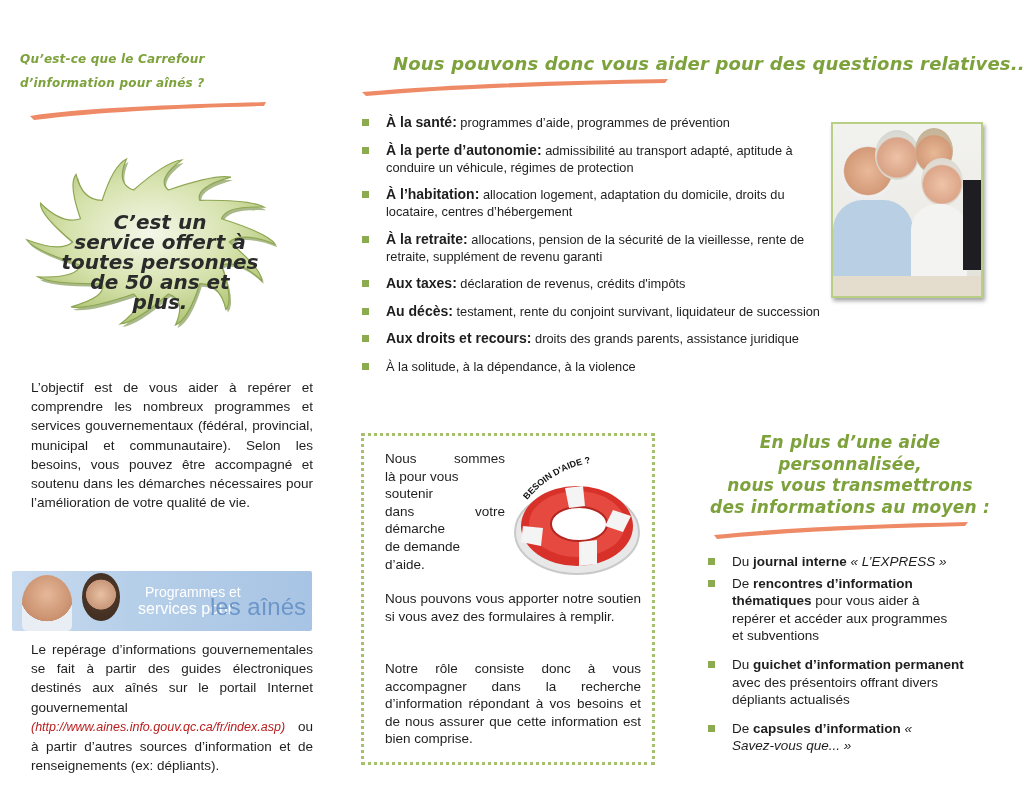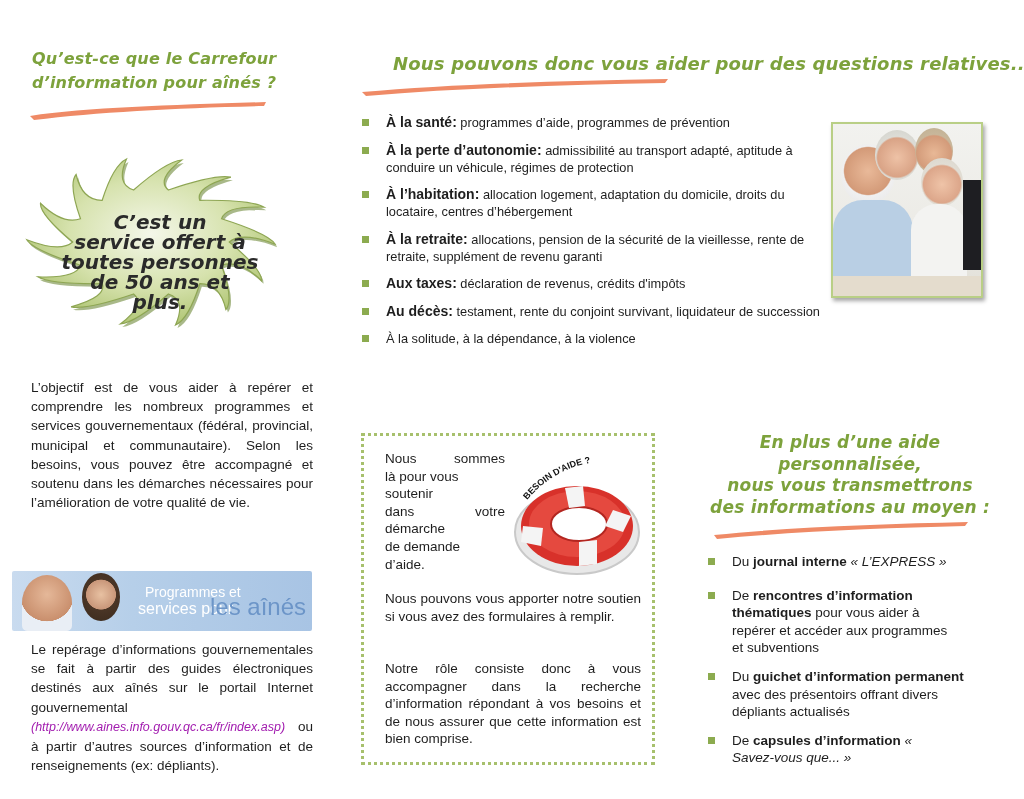--- a/index.html
+++ b/index.html
@@ -5,37 +5,37 @@
   html, body { margin:0; padding:0; }
   body { width:1024px; height:799px; background:#ffffff; position:relative; overflow:hidden;
          font-family:"Liberation Sans", sans-serif; color:#1e1e1e; }
   .abs { position:absolute; }
   .title-script { font-family:"DejaVu Sans", sans-serif; font-style:italic; font-weight:bold;
                   color:#7da23c; letter-spacing:0.2px; }
   .stroke { position:absolute; height:0; }
   .stroke svg { display:block; }
 
   
-  #left-title { left:32px; top:47px; width:300px; font-size:16px; line-height:24px; }
+  #left-title { left:20px; top:47px; width:300px; font-size:12px; line-height:24px; }
   #left-stroke { left:28px; top:98px; }
   #sun { left:20px; top:150px; width:262px; height:180px; }
   #sun-text { left:60px; top:200px; width:200px; text-align:center; font-family:"DejaVu Sans", sans-serif;
               font-style:italic; font-weight:bold; font-size:20px; line-height:20px; color:#2a2a2a;margin-top:12px; }
   #left-p1 { left:31px; top:378px; width:282px; font-size:13.5px; line-height:19.2px; text-align:justify; }
   #banner { left:12px; top:549px; width:300px; height:60px; border-radius:2px; overflow:hidden;
             background:linear-gradient(90deg,#c9dbef 0%, #b6cfe9 40%, #a8c4e4 100%);margin-top:22px; }
   #banner .b1 { position:absolute; left:133px; top:13px; font-size:14px; color:#ffffff; }
   #banner .b2 { position:absolute; left:126px; top:29px; font-size:16px; color:#ffffff; }
   #banner .b3 { position:absolute; left:198px; top:22px; font-size:24px; color:#6c95c8; font-weight:normal; }
   #banner .person { position:absolute; left:10px; top:4px; width:50px; height:56px; border-radius:50% 50% 10% 10%;
                     background:radial-gradient(circle at 50% 35%, #e5b899 0%, #c98f6d 60%, #e9eef5 61%); }
   #banner .child { position:absolute; left:70px; top:2px; width:38px; height:48px; border-radius:50%;
                    background:radial-gradient(circle at 50% 45%, #e8c1a2 0%, #c9977a 45%, #4a3526 47%, #3a2a1d 100%); }
   #left-p2 { left:31px; top:640px; width:282px; font-size:13.5px; line-height:19.2px; text-align:justify; }
-  .link { color:#a21caf; font-style:italic; font-family:"Liberation Sans Narrow","Liberation Sans", sans-serif; font-size:12.5px; }
+  .link { color:#b91c1c; font-style:italic; font-family:"Liberation Sans Narrow","Liberation Sans", sans-serif; font-size:12.5px; }
 
   
   #mid-title { left:393px; top:52px; font-size:18px; line-height:24px; white-space:nowrap; }
   #mid-stroke { left:360px; top:78px; }
 
   
   #topics { left:360px; top:114px; width:520px; margin:0; padding:0; list-style:none; }
   #topics li { position:relative; padding-left:26px; font-size:12.8px; line-height:17px; margin-bottom:10.5px; }
   #topics li .bullet { position:absolute; left:2px; top:5px; width:7px; height:7px; background:#8cab4f; }
   #topics li .k { font-weight:bold; font-size:14px; }
@@ -119,20 +119,21 @@
   </svg>
 </div>
 
 <ul id="topics" class="abs">
     <li style="width: 440px;"><span class="bullet"></span><span class="k">À la santé:</span><span> programmes d’aide, programmes de prévention</span></li>
     <li style="width: 440px;"><span class="bullet"></span><span class="k">À la perte d’autonomie:</span><span> admissibilité au transport adapté, aptitude à conduire un véhicule, régimes de protection</span></li>
     <li style="width: 440px;"><span class="bullet"></span><span class="k">À l’habitation:</span><span> allocation logement, adaptation du domicile, droits du locataire, centres d’hébergement</span></li>
     <li style="width: 440px;"><span class="bullet"></span><span class="k">À la retraite:</span><span> allocations, pension de la sécurité de la vieillesse, rente de retraite, supplément de revenu garanti</span></li>
     <li><span class="bullet"></span><span class="k">Aux taxes:</span><span> déclaration de revenus, crédits d'impôts</span></li>
     <li><span class="bullet"></span><span class="k">Au décès:</span><span> testament, rente du conjoint survivant, liquidateur de succession</span></li>
+    <li><span class="bullet"></span><span class="k">Aux droits et recours:</span><span> droits des grands parents, assistance juridique</span></li>
     <li><span class="bullet"></span><span>À la solitude, à la dépendance, à la violence</span></li>
   </ul>
 
 <div id="photo" class="abs">
   <div class="p" style="left:8px;top:20px;width:54px;height:60px;background:radial-gradient(circle at 50% 45%,#e9b999 0%,#d39a78 55%,#f0f0f0 58%,#e5e5e5 100%);"></div>
   <div class="p" style="left:42px;top:6px;width:44px;height:50px;background:radial-gradient(circle at 50% 55%,#eec2a6 0%,#d9a386 55%,#dcdcd6 60%,#cfcfc8 100%);"></div>
   <div class="p" style="left:82px;top:4px;width:38px;height:46px;background:radial-gradient(circle at 50% 55%,#e8b896 0%,#d39b7a 55%,#c8b79b 60%,#bfae90 100%);"></div>
   <div class="p" style="left:88px;top:34px;width:42px;height:48px;background:radial-gradient(circle at 50% 55%,#efc4a8 0%,#dca68a 55%,#e1ddd4 60%,#d8d4ca 100%);"></div>
   <div style="position:absolute;left:0;top:76px;width:80px;height:96px;background:#b9cfe4;border-radius:30px 30px 0 0;"></div>
   <div style="position:absolute;left:78px;top:80px;width:56px;height:80px;background:#f3f3f1;border-radius:26px 26px 0 0;"></div>
@@ -175,17 +176,17 @@
   <div>nous vous transmettrons</div>
   <div>des informations au moyen :</div>
 </div>
 <div id="right-stroke" class="stroke">
   <svg width="258" height="20" viewBox="0 0 258 20">
     <path d="M2 15 C 80 7, 170 4, 256 2 L 253 6 C 170 8, 90 11, 5 19 Z" fill="#ef8a66"></path>
   </svg>
 </div>
 
 <ul id="channels" class="abs">
-    <li style="margin-bottom: 16px;"><span class="bullet"></span><span>Du </span><b>journal interne</b><span> </span><i>« L’EXPRESS »</i></li>
+    <li style="margin-bottom: 4px;"><span class="bullet"></span><span>Du </span><b>journal interne</b><span> </span><i>« L’EXPRESS »</i></li>
     <li style="width: 220px;"><span class="bullet"></span><span>De </span><b>rencontres d’information thématiques</b><span> pour vous aider à repérer et accéder aux programmes et subventions</span></li>
     <li style="width: 250px;"><span class="bullet"></span><span>Du </span><b>guichet d’information permanent</b><span> avec des présentoirs offrant divers dépliants actualisés</span></li>
     <li style="width: 200px;"><span class="bullet"></span><span>De </span><b>capsules d’information</b><span> </span><i>« Savez-vous que... »</i></li>
   </ul>
 
 </body></html>

